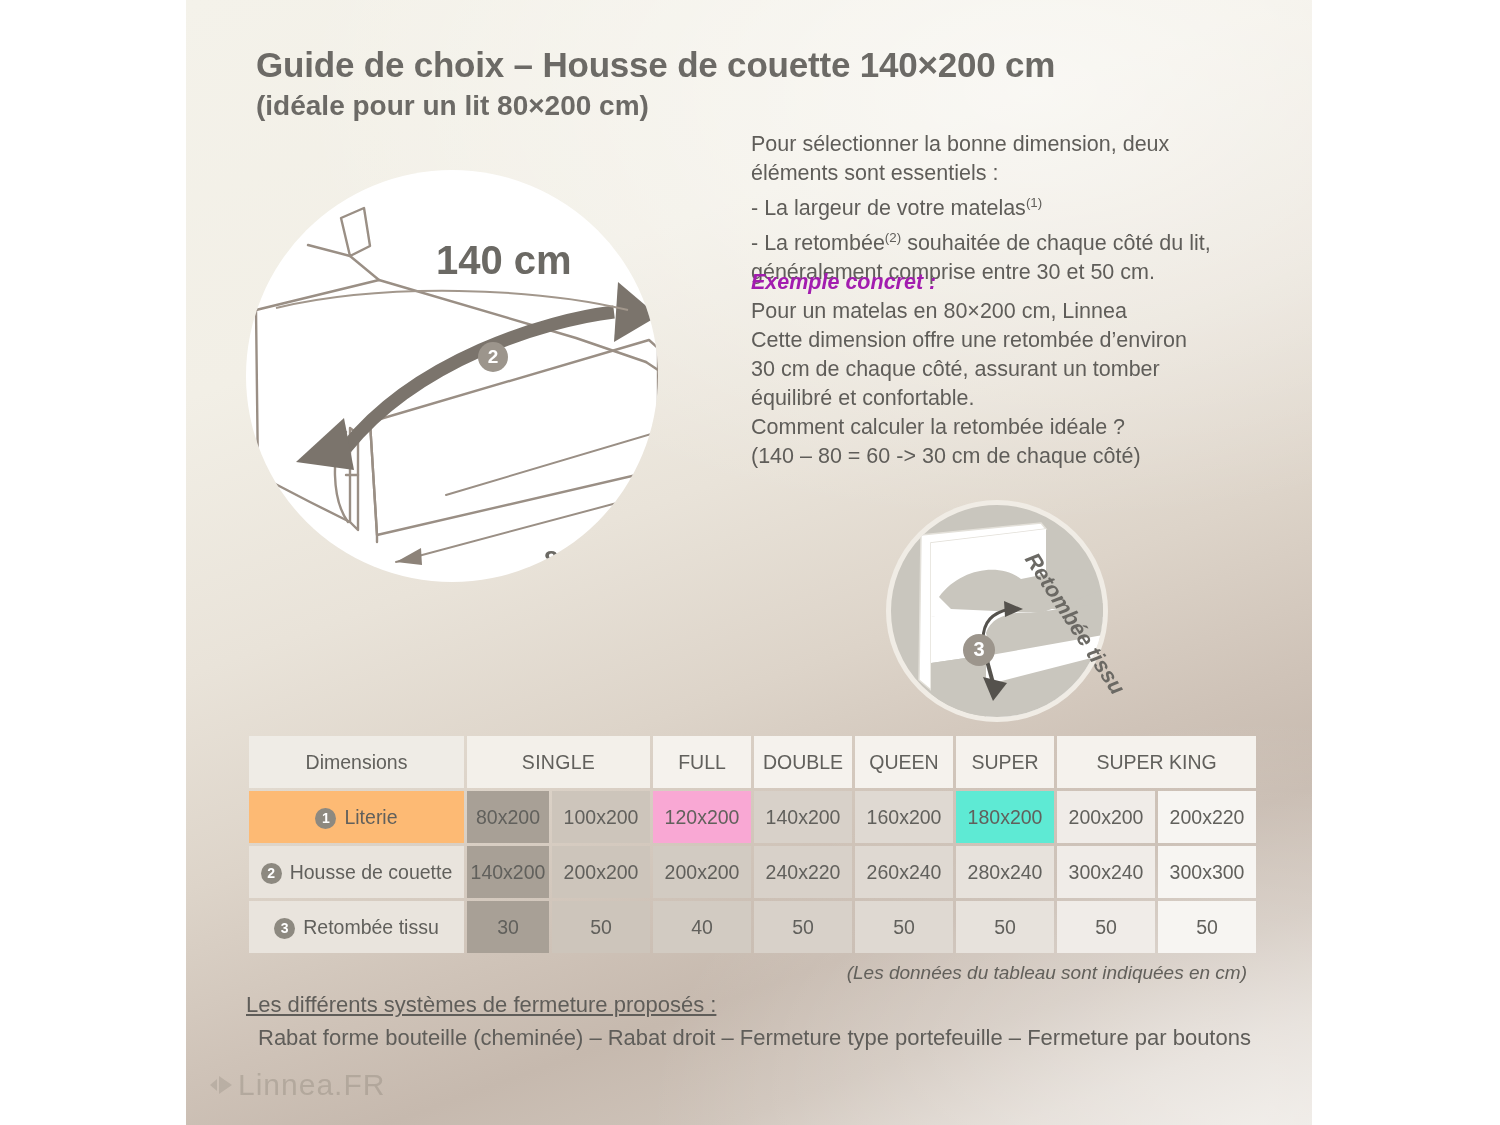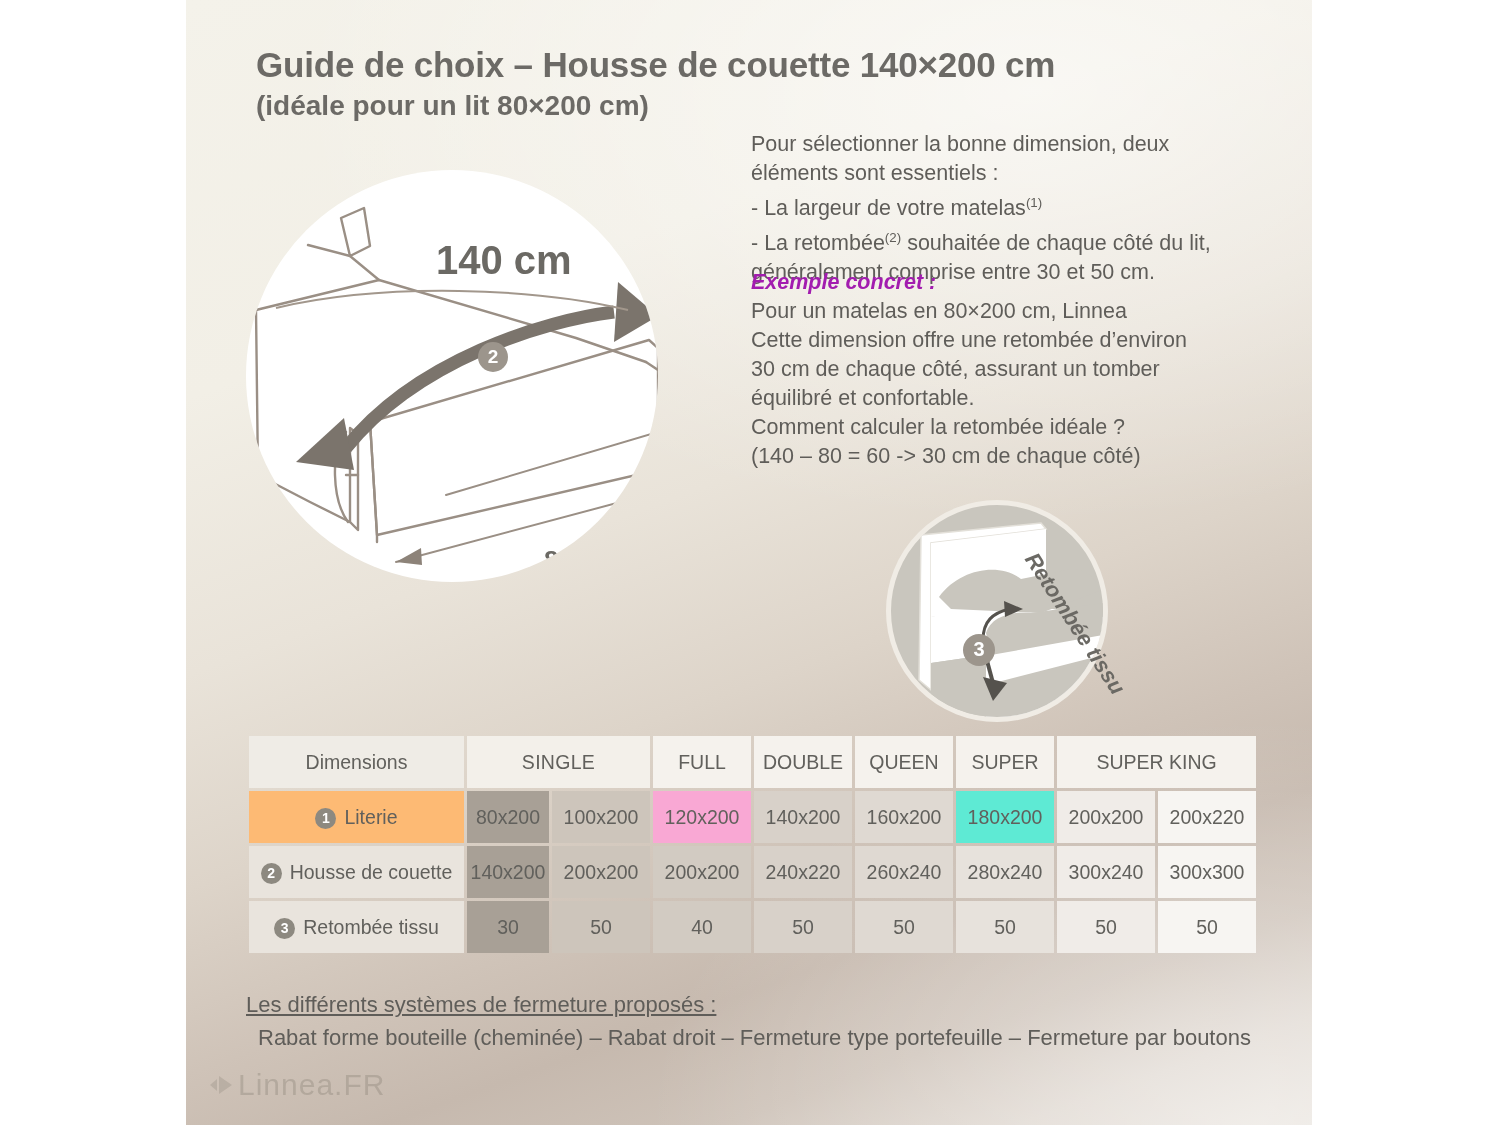--- a/index.html
+++ b/index.html
@@ -394,20 +394,21 @@
             <td class="cell" style="background: rgb(216, 209, 201);">50</td>
             <td class="cell" style="background: rgb(223, 217, 210);">50</td>
             <td class="cell" style="background: rgb(231, 226, 220);">50</td>
             <td class="cell" style="background: rgb(240, 236, 232);">50</td>
             <td class="cell" style="background: rgb(247, 245, 242);">50</td>
           </tr>
         </tbody>
       </table>
     </div>
 
+    <div class="note">(Les données du tableau sont indiquées en cm)</div>
 
     <div class="closures-title">Les différents systèmes de fermeture proposés :</div>
     <div class="closures-list">Rabat forme bouteille (cheminée) – Rabat droit – Fermeture type portefeuille – Fermeture par boutons</div>
 
     <div class="logo">
       <span>
         <svg width="30" height="22" viewBox="0 0 30 22">
           <polygon points="2,11 9,5 9,17" fill="#9b9287"></polygon>
           <polygon points="11,2 24,11 11,20" fill="#9b9287"></polygon>
         </svg>

